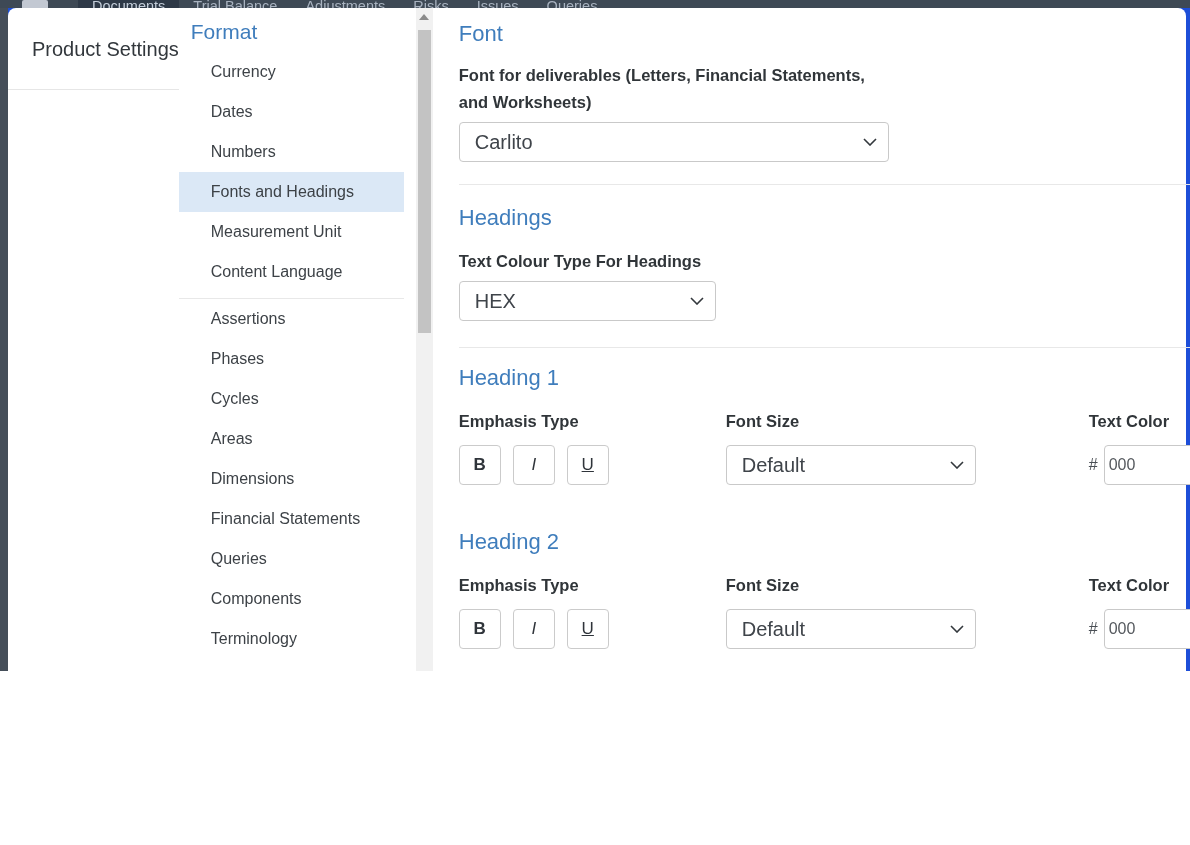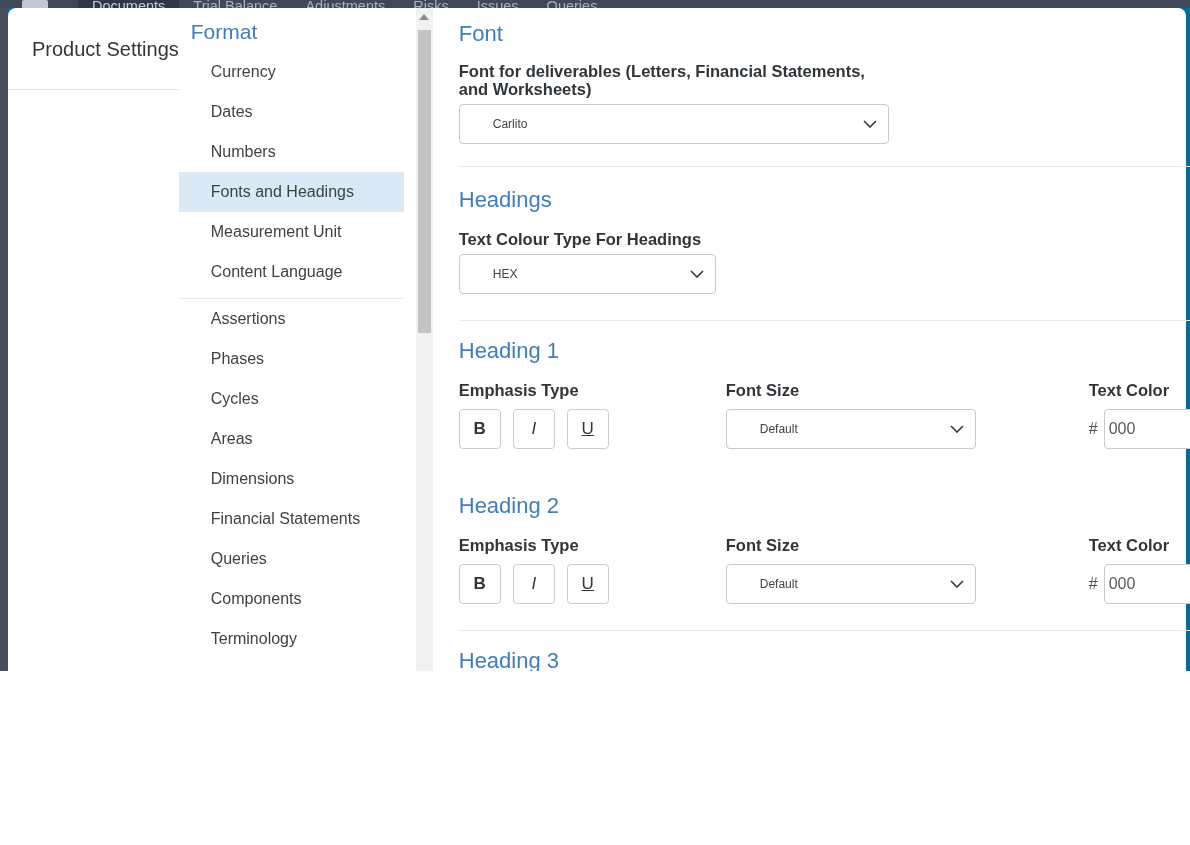--- a/index.html
+++ b/index.html
@@ -1,19 +1,19 @@
 <!DOCTYPE html>
 <html><head>
 <meta charset="utf-8">
 <style>
   * { box-sizing: border-box; margin: 0; padding: 0; }
   html,body { width:1190px; height:845px; }
   body { font-family: "Liberation Sans", sans-serif; overflow:hidden; }
 
-  .screen { position:relative; width:1190px; height:671px; background:#0369a1; overflow:hidden; }
+  .screen { position:relative; width:1190px; height:671px; background:#1d4ed8; overflow:hidden; }
 
   
   .topbar { position:absolute; top:0; left:0; width:1190px; height:8px; background:#3e4955; overflow:hidden; z-index:1; }
   .topbar-row { display:flex; align-items:center; height:22px; margin-top:-5px; }
   .logo-chip { margin-left:22px; width:26px; height:12px; background:#c2c8d2; border-radius:2px; flex:none; }
   .nav-tab { color:#a9b3c0; font-size:14.5px; padding:0 14px; height:22px; line-height:22px; white-space:nowrap; }
   .nav-tab.active { background:#2e3947; color:#c3cdd9; margin-left:30px; }
 
   
   .backdrop-left-dark { position:absolute; left:0; top:8px; width:8px; height:767px; background:#454e59; z-index:1; }
@@ -46,29 +46,29 @@
 
   
   .content { flex:1; height:678px; overflow:hidden; padding:0 29px 0 26px; position:relative; }
   .section-title { font-size:22px; color:#3f7dbc; font-weight:500; line-height:28px; }
   .t-font { margin-top:12px; }
   .t-headings { margin-top:19px; }
   .t-h1 { margin-top:16px; }
   .t-h2 { margin-top:43px; }
   .t-h3 { margin-top:16px; }
 
-  .field-label { font-size:16.5px; font-weight:700; color:#303539; line-height:18px; }
+  .field-label { font-size:16.5px; font-weight:700; color:#303539; line-height:27px; }
   .lbl-font { margin-top:14px; max-width:440px; }
   .lbl-headings { margin-top:16px; }
 
   .select-wrap { position:relative; margin-top:6px; height:40px; }
   .w430 { width:430px; }
   .w257 { width:257px; }
   .w250 { width:250px;border-radius:16px; }
-  select { appearance:none; -webkit-appearance:none; width:100%; height:40px; border:1px solid #c9c9c9; border-radius:4px; background:#fff; font-family:"Liberation Sans",sans-serif; font-size:12px; color:#3f444a; padding:0 30px 0 33px; }
+  select { appearance:none; -webkit-appearance:none; width:100%; height:40px; border:1px solid #c9c9c9; border-radius:4px; background:#fff; font-family:"Liberation Sans",sans-serif; font-size:20px; color:#3f444a; padding:0 30px 0 15px; }
   .chev { position:absolute; right:12px; top:16px; pointer-events:none; line-height:0; }
 
   .divider { height:1px; background:#e8e8e8; }
   .d1 { margin-top:22px; }
   .d2 { margin-top:26px; }
 
   .h-row { display:flex; margin-top:16px; }
   .h-col1 { width:267px; flex:none; }
   .h-col2 { width:363px; flex:none; }
   .h-col3 { flex:none; }

